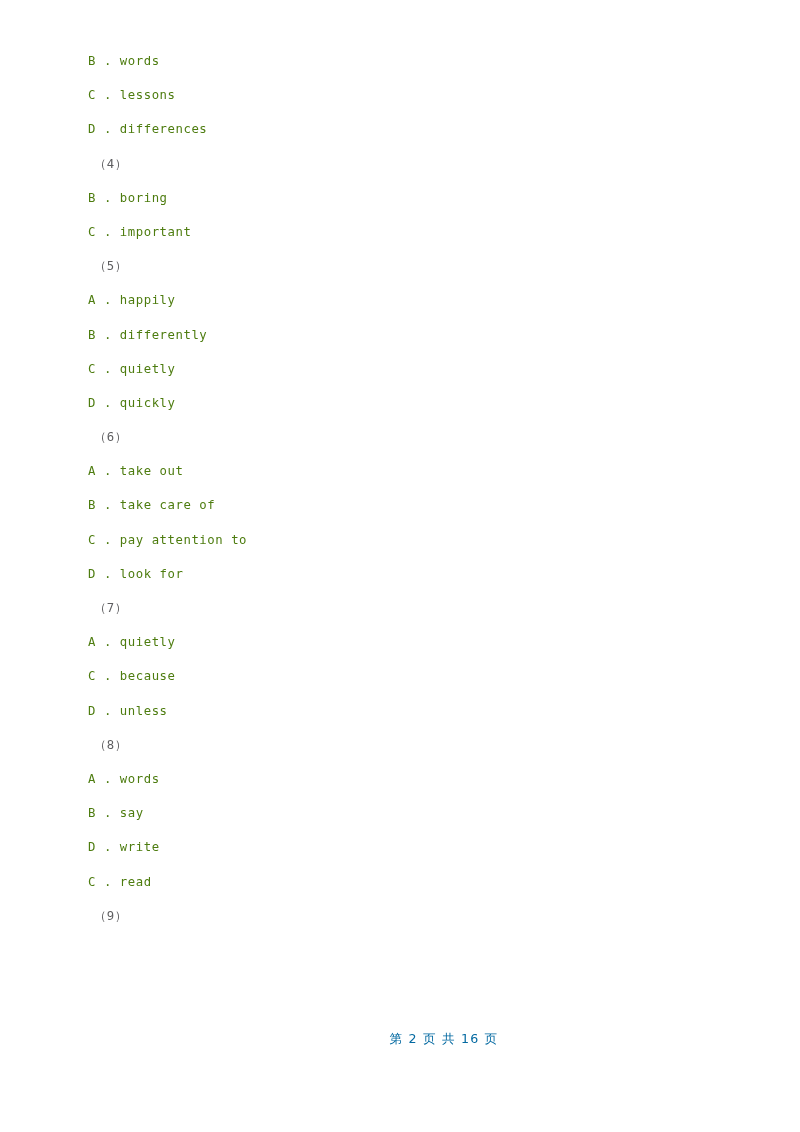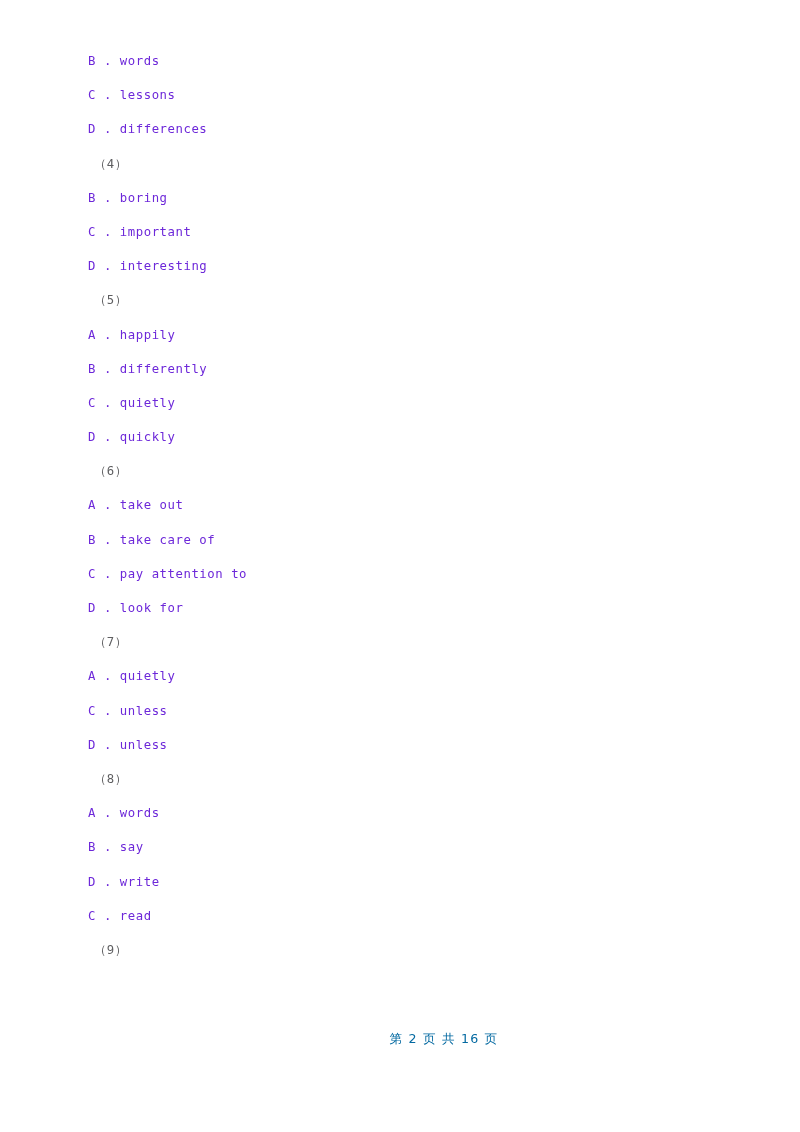--- a/index.html
+++ b/index.html
@@ -29,21 +29,21 @@
     left: 88px;
     top: 44px;
     width: 640px;
   }
 
   
   .line {
     height: 34.2px;
     line-height: 34.2px;
     white-space: pre;
-    color: #6d28d9;
+    color: #4d7c0f;
     font-size: 12.3px;
     letter-spacing: 0.55px;
     font-family: "DejaVu Sans Mono", monospace;
   }
 
   .line.option {
     padding-left: 0px;
   }
 
   .line.qnum {
@@ -69,34 +69,33 @@
 <body>
 
 <div class="page">
   <div class="content">
       <div class="line option">B . words</div>
       <div class="line option">C . lessons</div>
       <div class="line option">D . differences</div>
       <div class="line qnum">（4）</div>
       <div class="line option">B . boring</div>
       <div class="line option">C . important</div>
-      <div class="line option">D . interesting</div>
       <div class="line qnum">（5）</div>
       <div class="line option">A . happily</div>
       <div class="line option">B . differently</div>
       <div class="line option">C . quietly</div>
       <div class="line option">D . quickly</div>
       <div class="line qnum">（6）</div>
       <div class="line option">A . take out</div>
       <div class="line option">B . take care of</div>
       <div class="line option">C . pay attention to</div>
       <div class="line option">D . look for</div>
       <div class="line qnum">（7）</div>
       <div class="line option">A . quietly</div>
-      <div class="line option">C . unless</div>
+      <div class="line option">C . because</div>
       <div class="line option">D . unless</div>
       <div class="line qnum">（8）</div>
       <div class="line option">A . words</div>
       <div class="line option">B . say</div>
       <div class="line option">D . write</div>
       <div class="line option">C . read</div>
       <div class="line qnum">（9）</div>
     </div>
   <div class="footer">第 2 页 共 16 页</div>
 </div>

